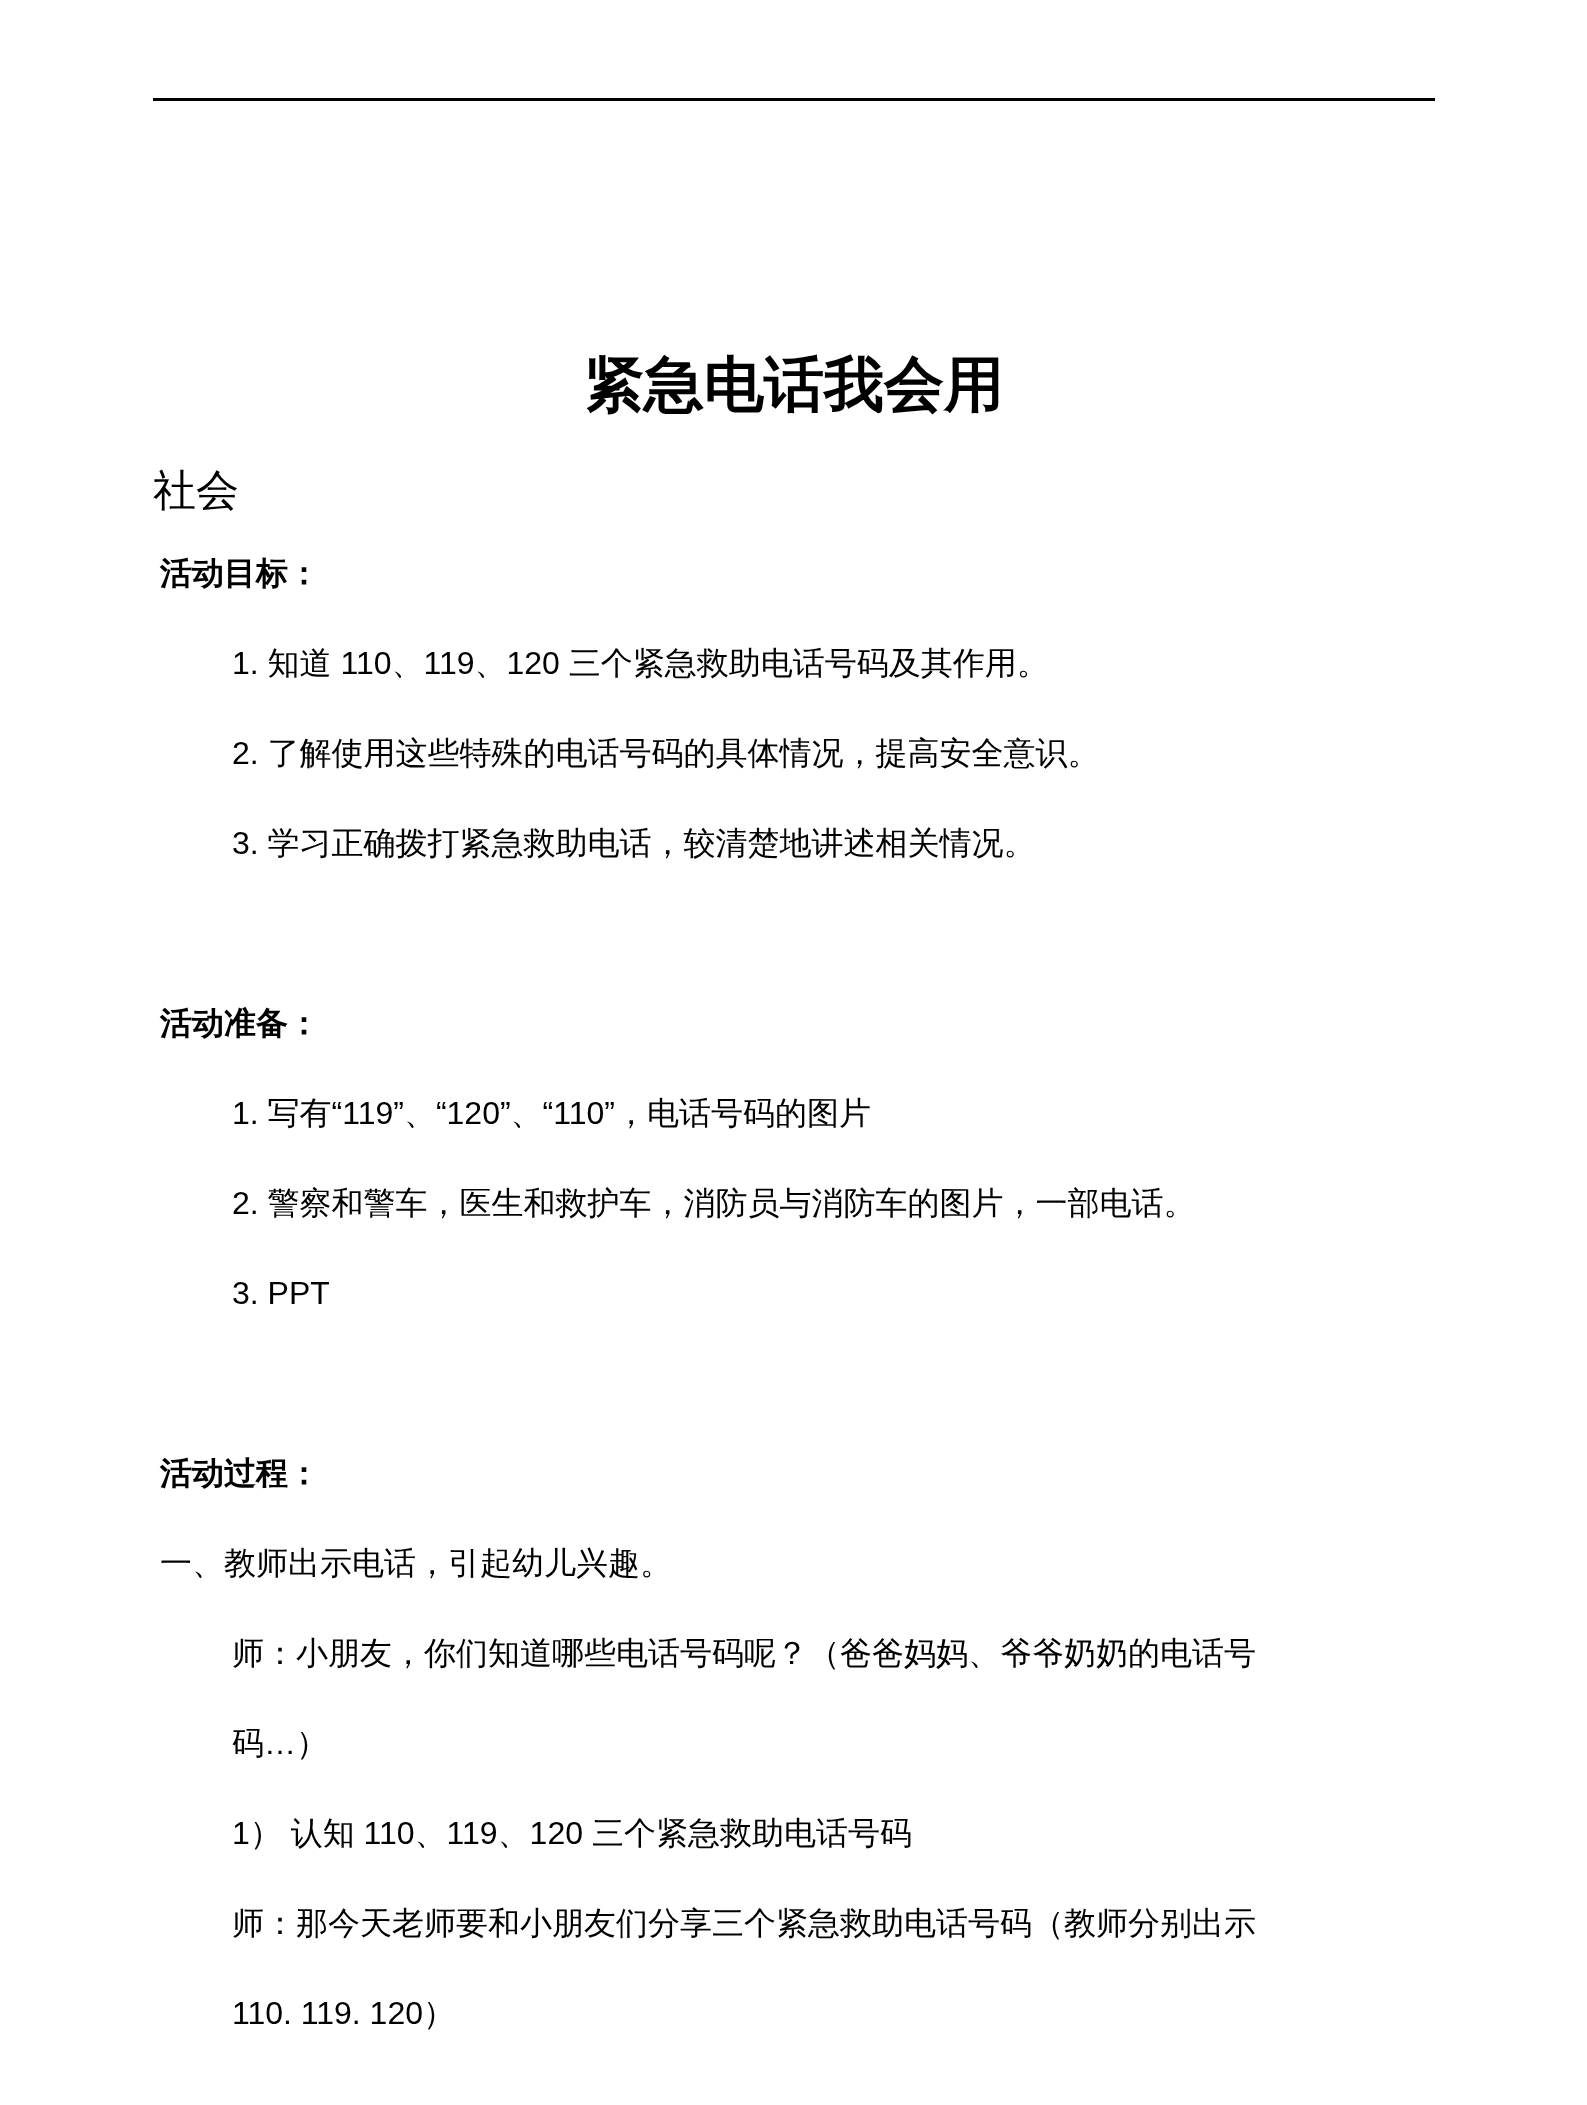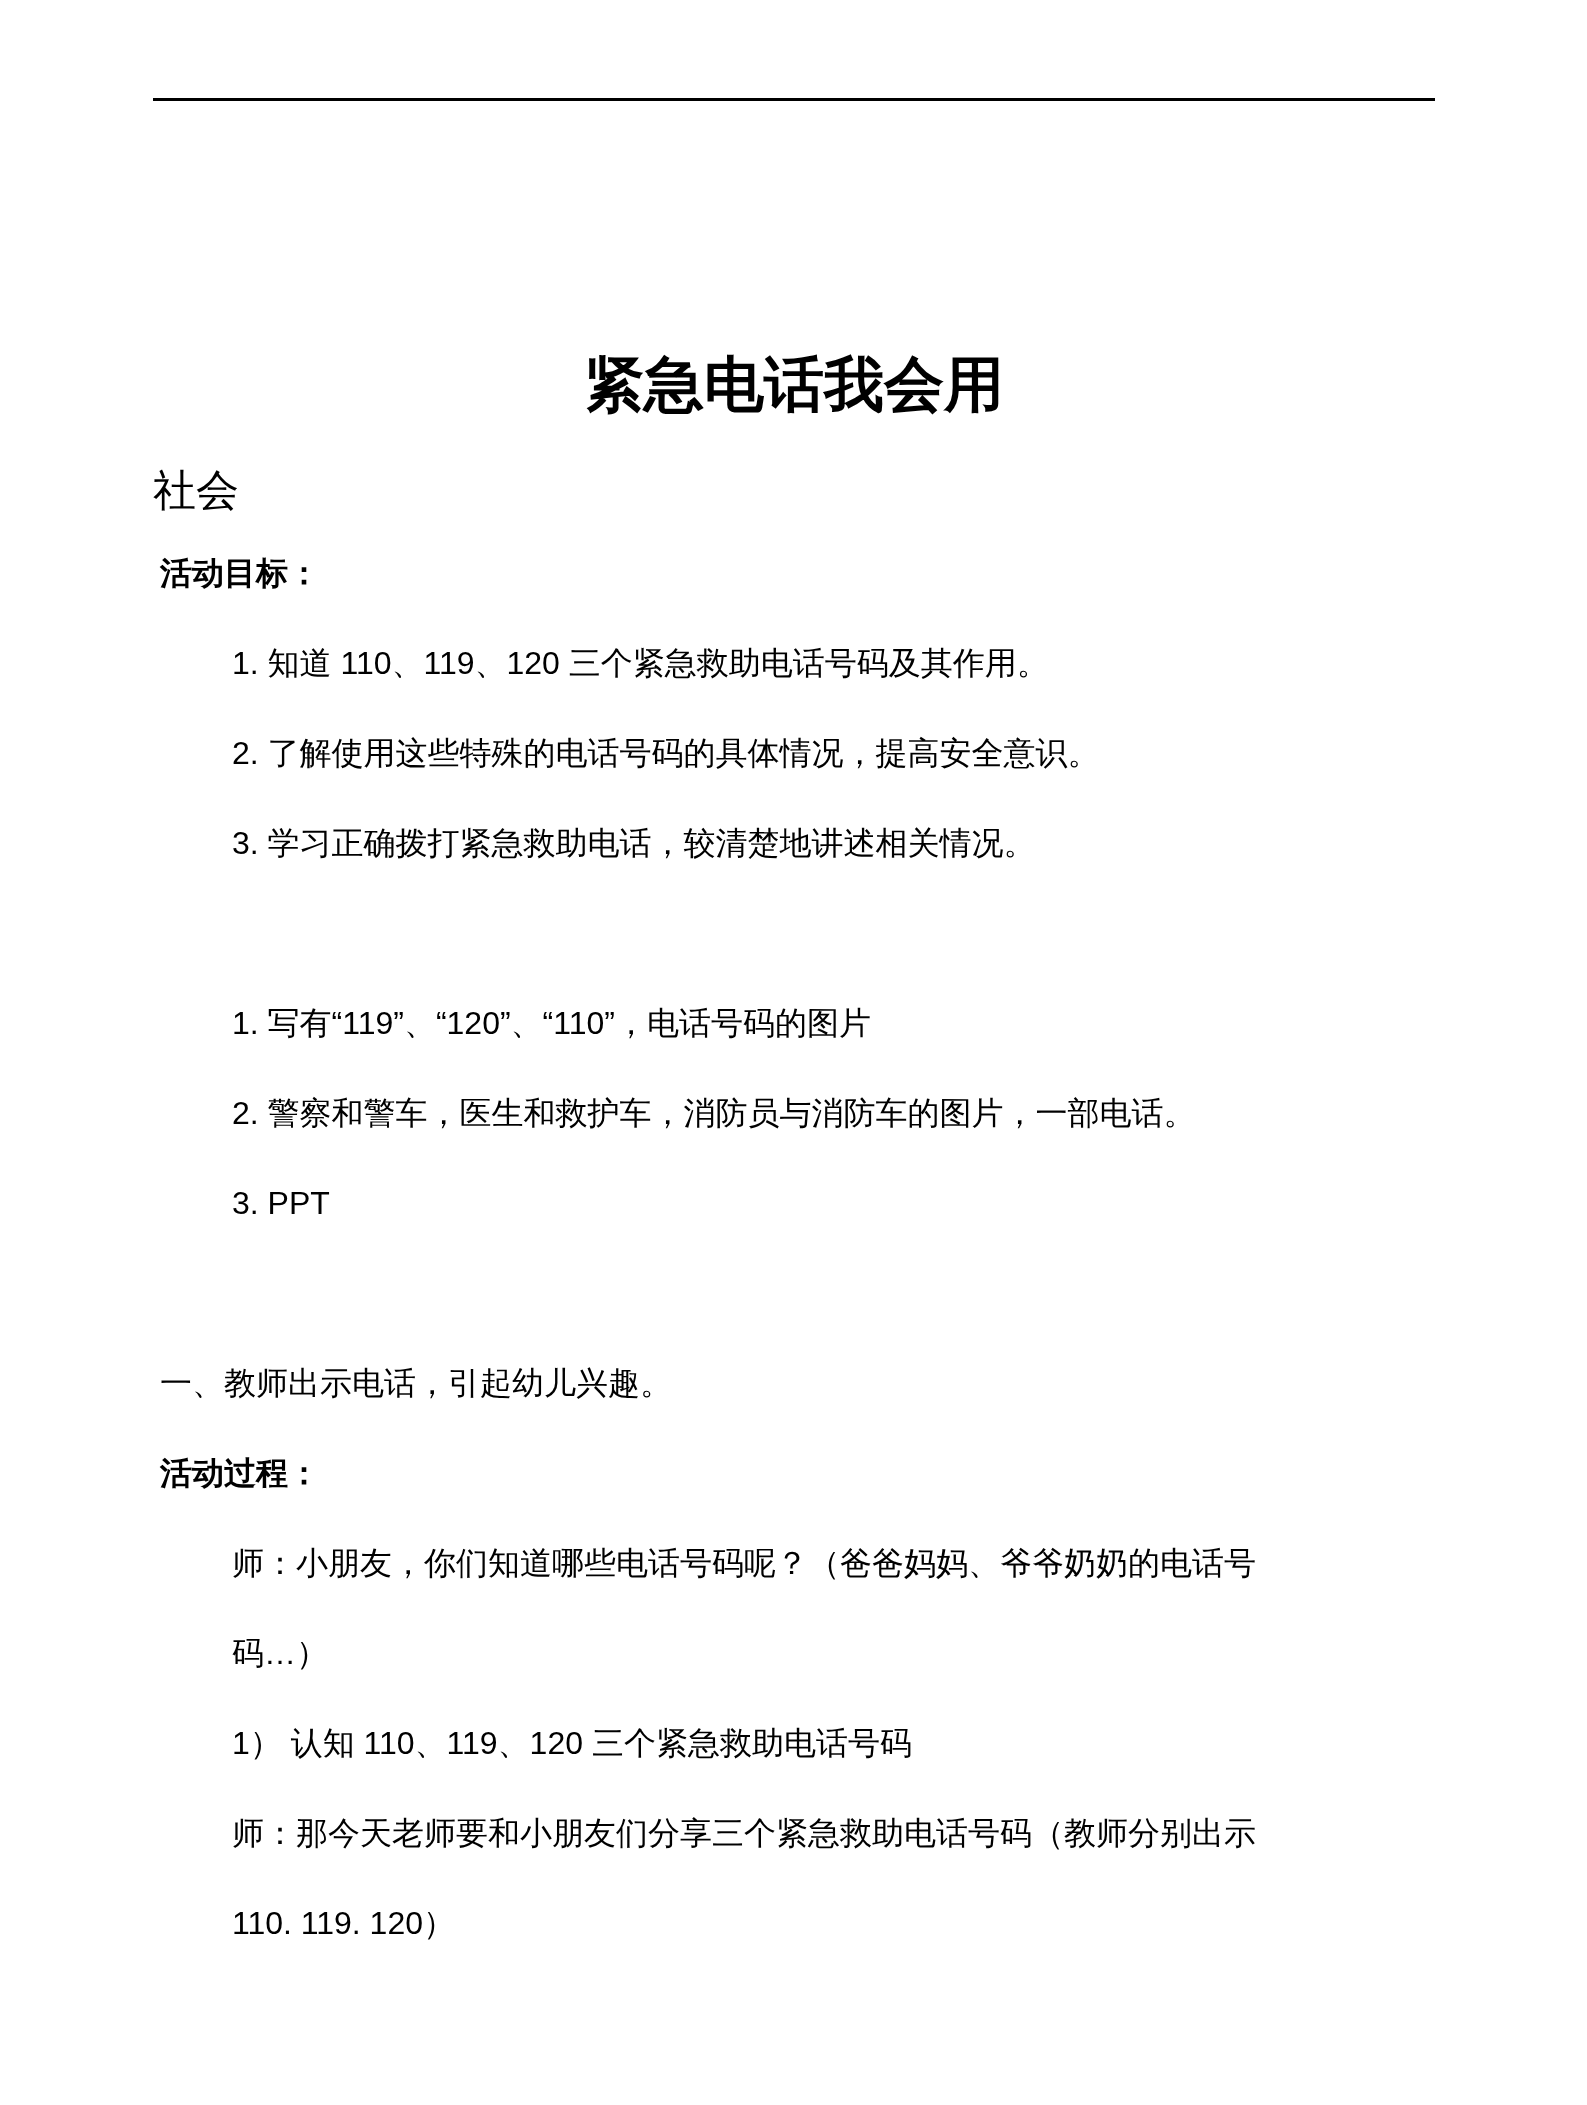--- a/index.html
+++ b/index.html
@@ -68,26 +68,27 @@
   <div class="top-rule"></div>
   <div class="content">
     <h1 class="title">紧急电话我会用</h1>
     <div class="subtitle">社会</div>
     <div class="body" id="body-lines">
         <p class="line heading">活动目标：</p>
         <p class="line item">1. 知道 110、119、120 三个紧急救助电话号码及其作用。</p>
         <p class="line item">2. 了解使用这些特殊的电话号码的具体情况，提高安全意识。</p>
         <p class="line item">3. 学习正确拨打紧急救助电话，较清楚地讲述相关情况。</p>
         <p class="line blank"></p>
+        <p class="line heading">活动准备：</p>
         <p class="line item">1. 写有“119”、“120”、“110”，电话号码的图片</p>
         <p class="line item">2. 警察和警车，医生和救护车，消防员与消防车的图片，一部电话。</p>
         <p class="line item">3. PPT</p>
         <p class="line blank"></p>
+        <p class="line heading">活动过程：</p>
         <p class="line flush">一、教师出示电话，引起幼儿兴趣。</p>
-        <p class="line heading">活动过程：</p>
         <p class="line item">师：小朋友，你们知道哪些电话号码呢？（爸爸妈妈、爷爷奶奶的电话号</p>
         <p class="line item">码…）</p>
         <p class="line item">1） 认知 110、119、120 三个紧急救助电话号码</p>
         <p class="line item">师：那今天老师要和小朋友们分享三个紧急救助电话号码（教师分别出示</p>
         <p class="line item">110. 119. 120）</p>
       </div>
   </div>
 </div>
 
 </body></html>

